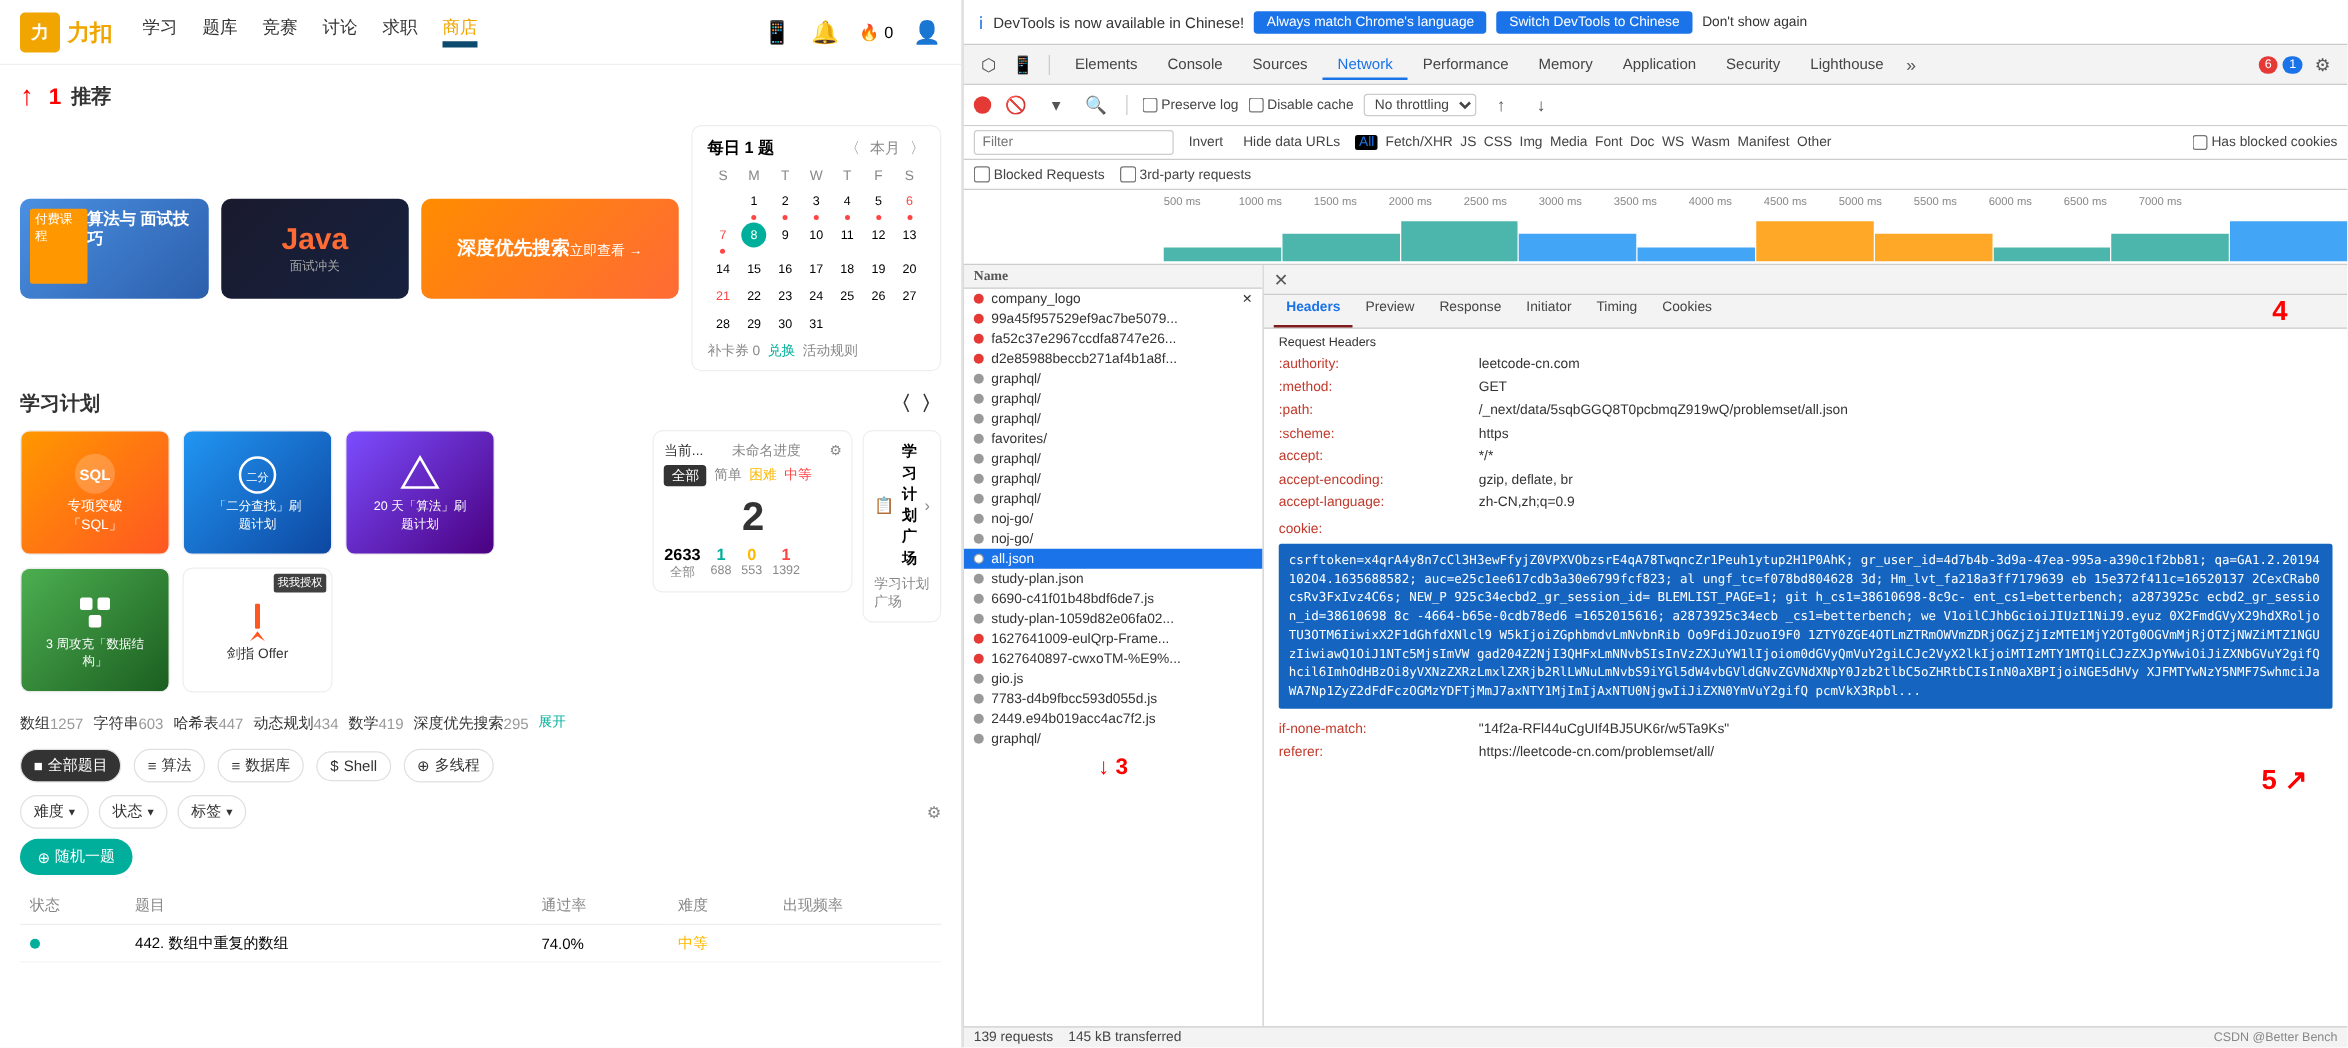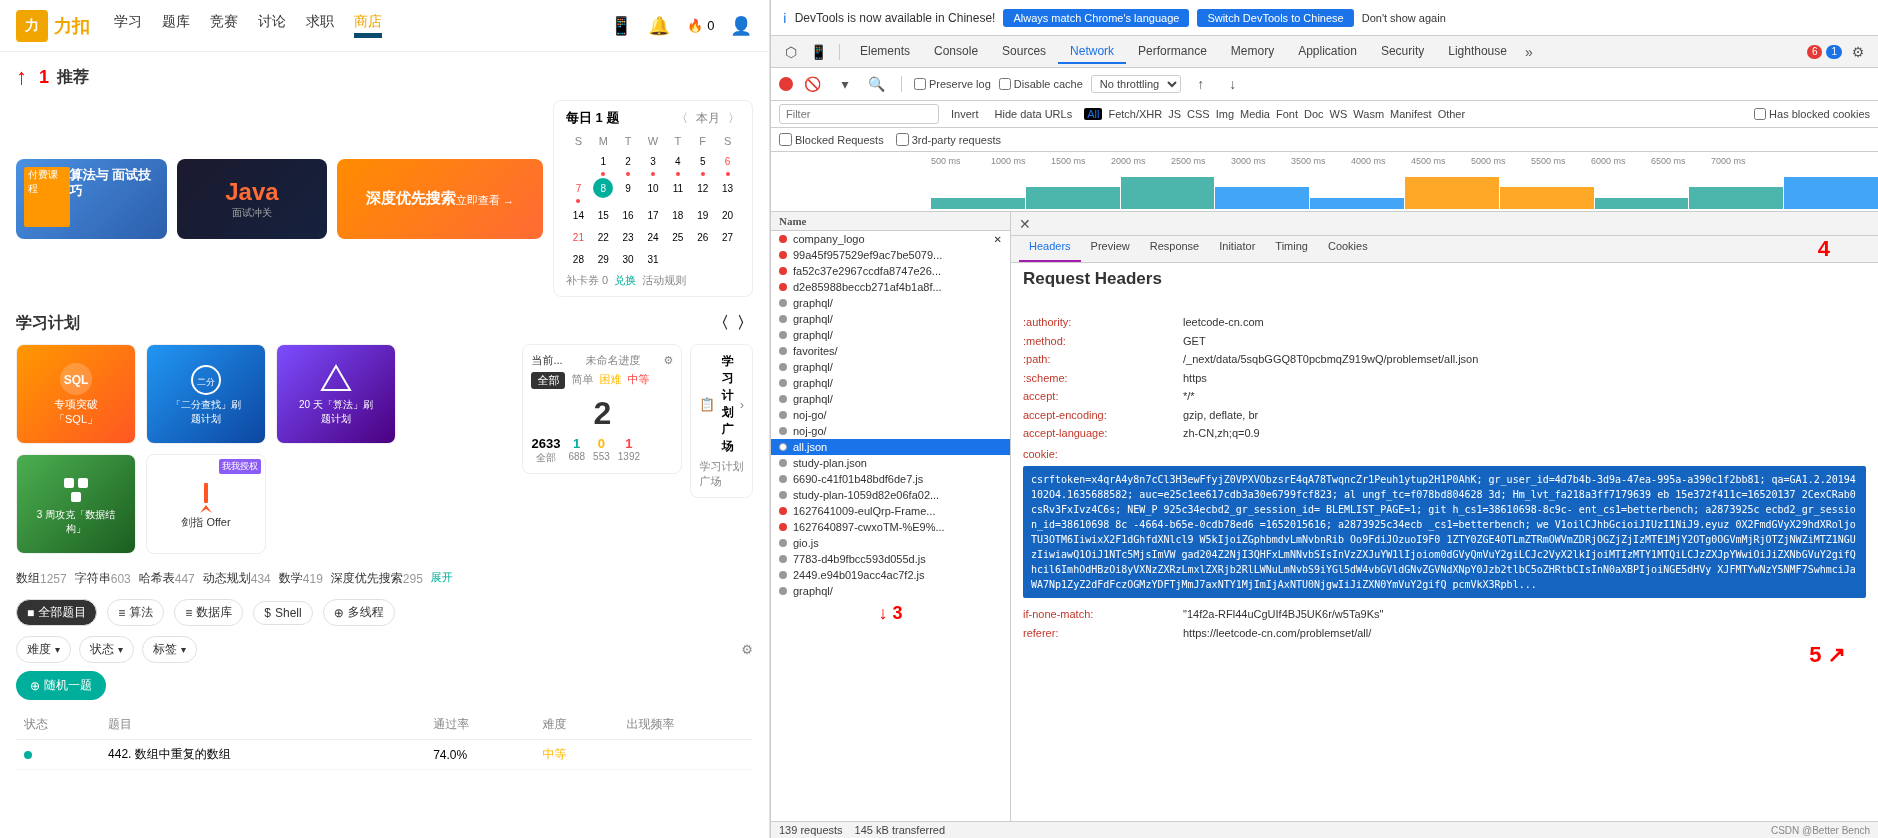--- a/index.html
+++ b/index.html
@@ -46,21 +46,21 @@
     .cal-day { width: 20px; height: 20px; display: flex; align-items: center; justify-content: center; font-size: 10px; cursor: pointer; border-radius: 50%; }
     .cal-day.today { background: #00af9b; color: #fff; }
     .cal-day-wrap { position: relative; display: flex; flex-direction: column; align-items: center; }
     .cal-dot { width: 4px; height: 4px; background: #f44; border-radius: 50%; margin-top: 1px; }
 
     
     .study-plan-section { margin-bottom: 16px; }
     .study-cards { display: flex; gap: 10px; flex-wrap: wrap; }
     .study-card { width: 120px; height: 100px; border-radius: 8px; overflow: hidden; cursor: pointer; position: relative; background: #f5f5f5; border: 1px solid #eee; display: flex; flex-direction: column; align-items: center; justify-content: center; }
     .study-card-label { font-size: 11px; color: #333; text-align: center; }
-    .study-card-badge { position: absolute; top: 4px; right: 4px; background: #8b5cf6; color: #fff; font-size: 9px; padding: 1px 3px; border-radius: 2px; }
+    .study-card-badge { position: absolute; top: 4px; right: 4px; background: #404040; color: #fff; font-size: 9px; padding: 1px 3px; border-radius: 2px; }
 
     
     .tags-row { display: flex; flex-wrap: wrap; gap: 8px; margin-bottom: 12px; font-size: 12px; color: #555; }
     .tag-item { display: flex; gap: 0; align-items: center; cursor: pointer; }
     .tag-name { color: #333; }
     .tag-count { color: #999; }
     .expand-btn { color: #00af9b; font-size: 11px; cursor: pointer; }
 
     
     .filter-bar { display: flex; align-items: center; gap: 10px; margin-bottom: 10px; flex-wrap: wrap; }
@@ -128,23 +128,23 @@
     .req-status { width: 8px; height: 8px; border-radius: 50%; flex-shrink: 0; }
     .req-status.red { background: #e53935; }
     .req-status.gray { background: #999; }
     .req-name { overflow: hidden; text-overflow: ellipsis; }
     .req-close { margin-left: auto; font-size: 10px; cursor: pointer; }
 
     
     .detail-panel { flex: 1; overflow: hidden; display: flex; flex-direction: column; }
     .detail-tabs { display: flex; border-bottom: 1px solid #ccc; background: #f3f3f3; padding: 0 8px; }
     .detail-tab { padding: 4px 10px; font-size: 11px; color: #444; cursor: pointer; border-bottom: 2px solid transparent; }
-    .detail-tab.active { border-bottom: 2px solid #a21caf; color: #1a73e8; }
+    .detail-tab.active { border-bottom: 2px solid #7f1d1d; color: #1a73e8; font-weight: bold; }
     .detail-content { flex: 1; overflow-y: auto; padding: 6px 12px; font-size: 11px; }
-    .req-headers-title { font-size: 17px; font-weight: bold; color: #333; margin-bottom: 24px; }
+    .req-headers-title { font-size: 10px; font-weight: normal; color: #333; margin-bottom: 2px; }
     .header-row { display: flex; padding: 1px 0; line-height: 1.5; }
     .header-key { color: #c0392b; min-width: 160px; flex-shrink: 0; font-weight: 500; }
     .header-val { color: #333; word-break: break-all; }
     .cookie-block { background: #1565c0; color: #fff; padding: 6px 8px; font-size: 10px; line-height: 1.5; border-radius: 2px; word-break: break-all; margin: 4px 0; font-family: monospace; }
 
     
     .devtools-status { border-top: 1px solid #ccc; padding: 2px 8px; font-size: 11px; color: #444; background: #f3f3f3; display: flex; align-items: center; gap: 12px; }
     .plan-sidebar { width: 170px; background: #fff; border: 1px solid #eee; border-radius: 8px; padding: 8px; font-size: 11px; }
     .plan-big-num { font-size: 32px; font-weight: bold; color: #333; text-align: center; margin: 4px 0; }
 

